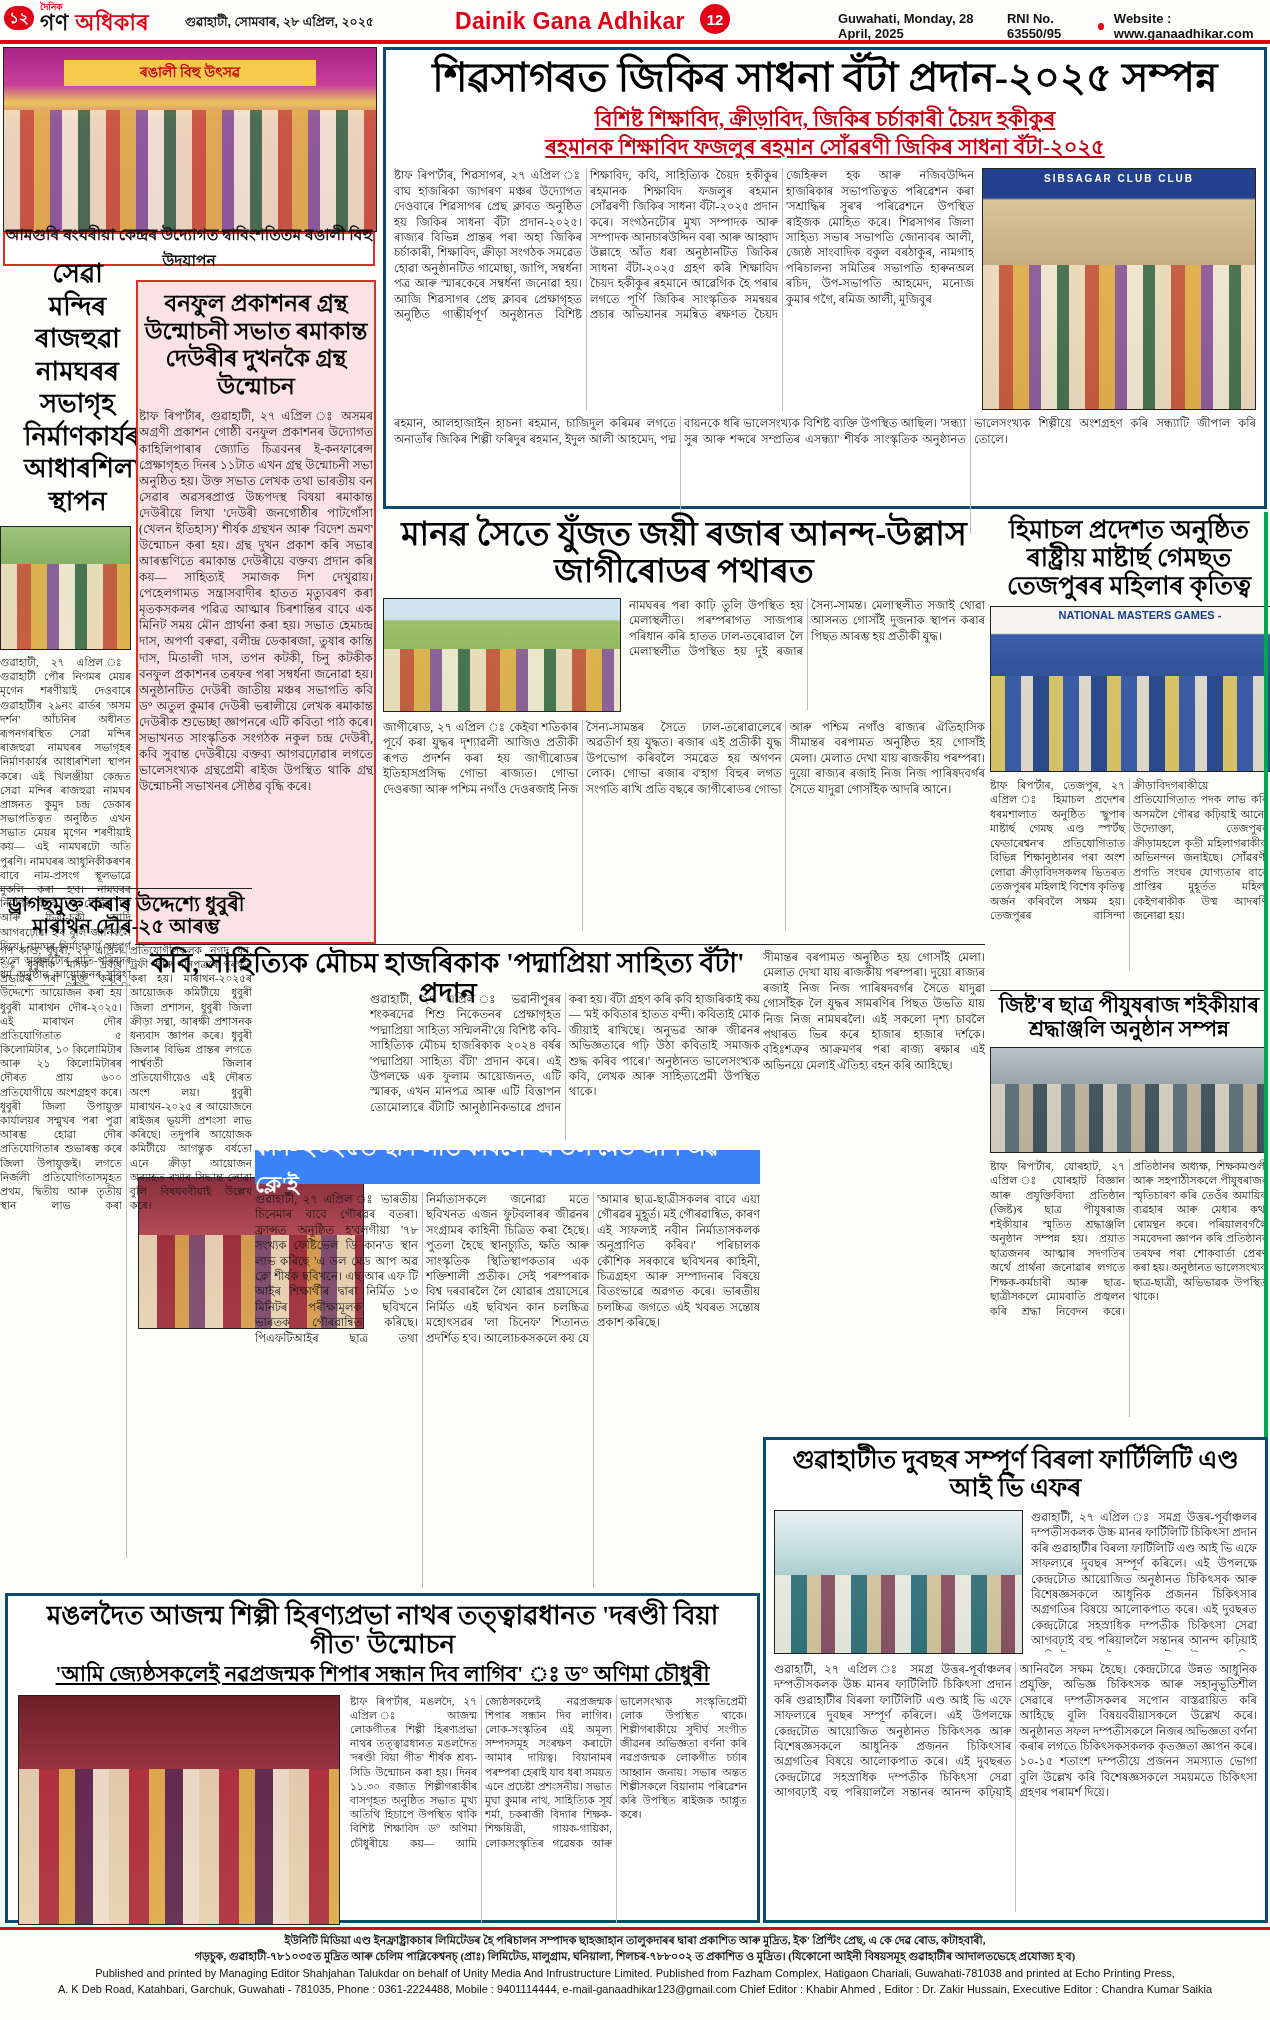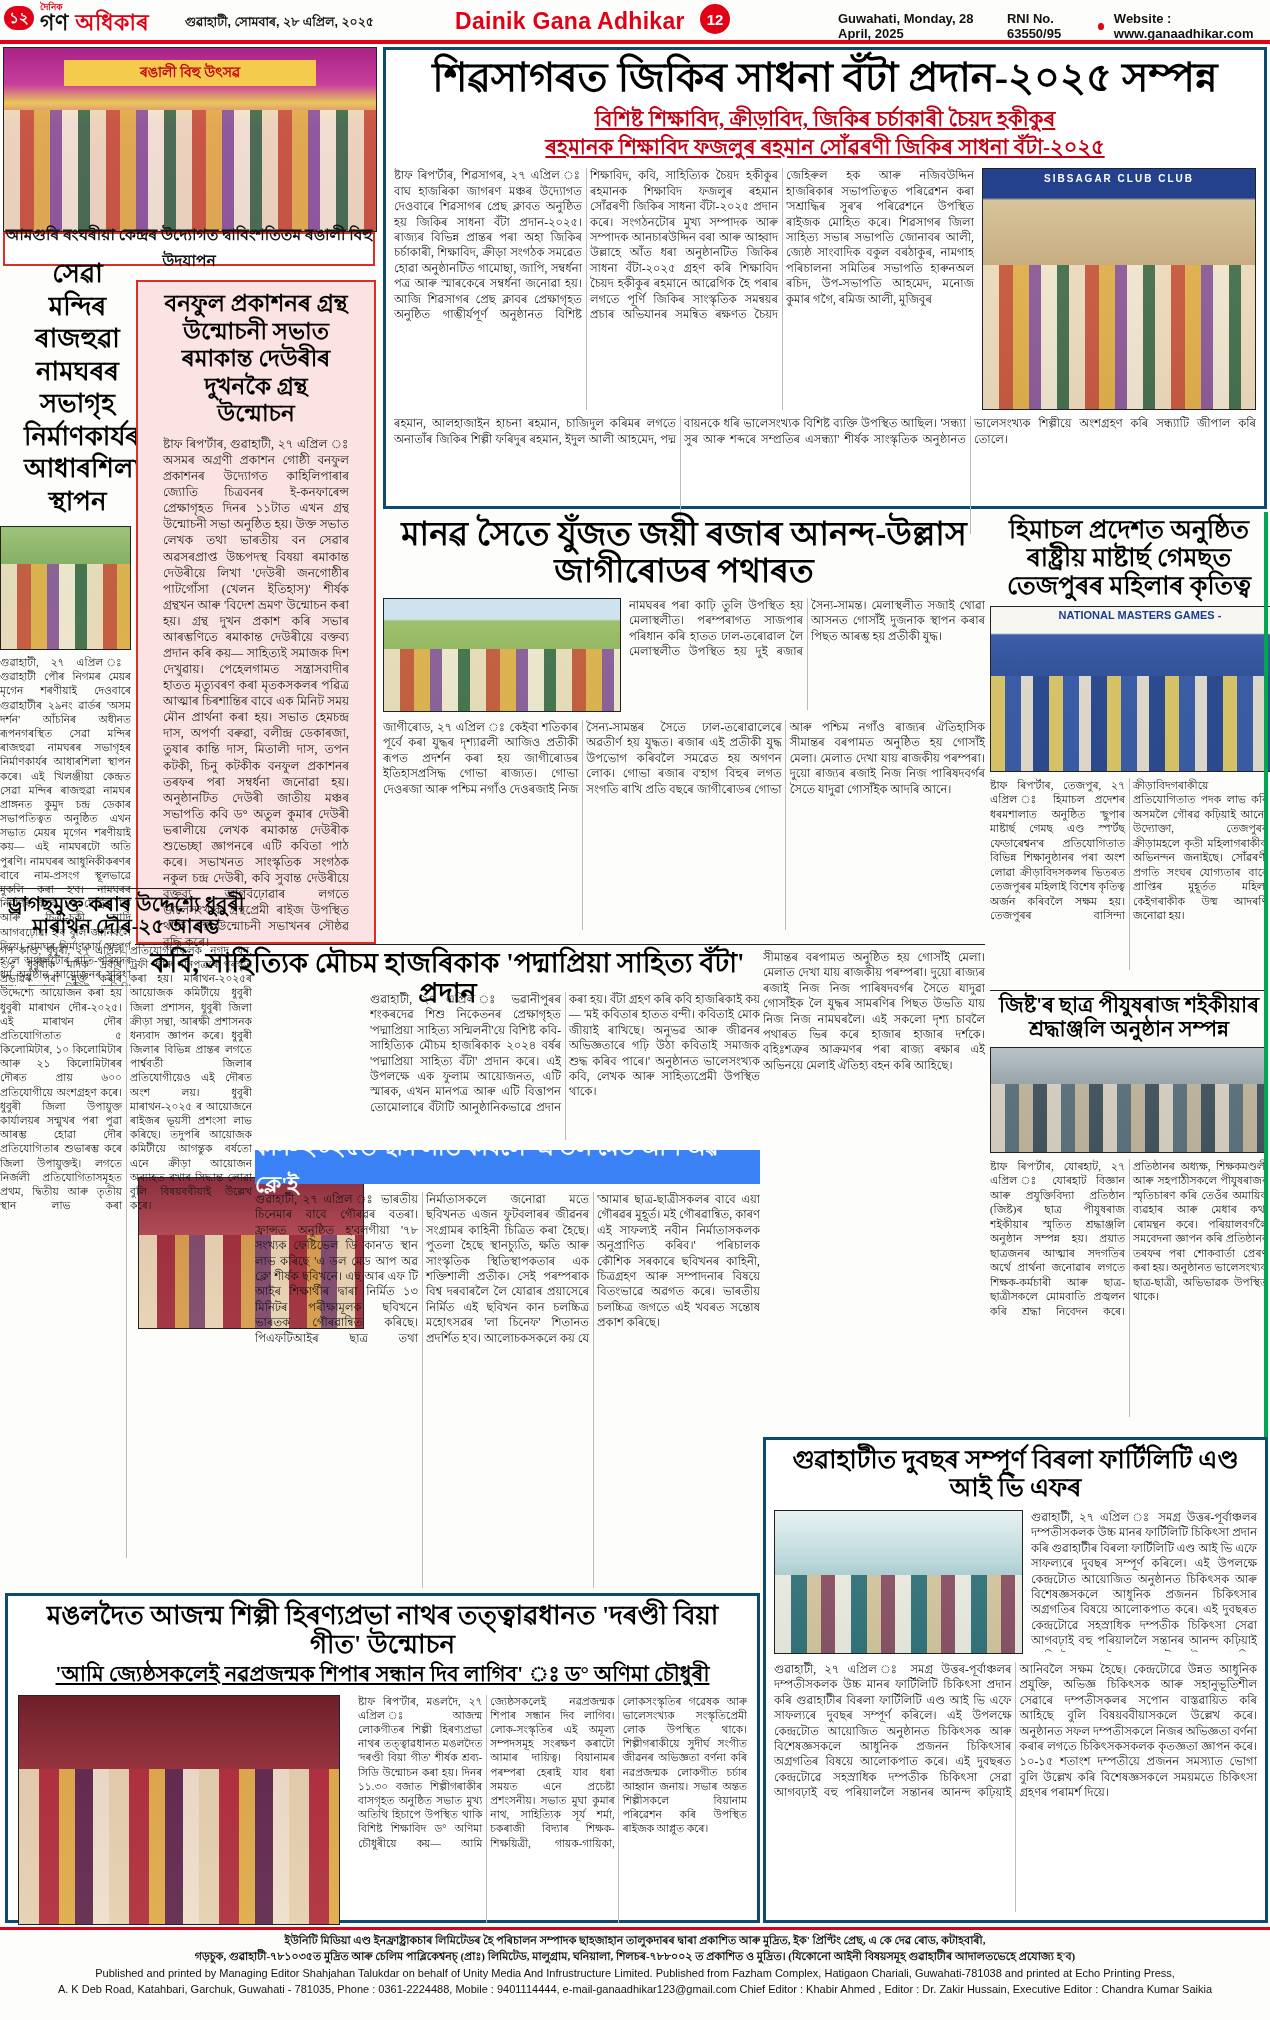--- a/index.html
+++ b/index.html
@@ -98,21 +98,21 @@
   </div>
 
   <div class="abs" style="left:0;top:258px;width:131px;">
     <div class="headline" style="font-size:26px;line-height:1.25;padding-left:24px;">সেৱা মন্দিৰ ৰাজহুৱা নামঘৰৰ সভাগৃহ নিৰ্মাণকাৰ্যৰ আধাৰশিলা স্থাপন</div>
     <div class="photo ph-seva" style="width:129px;height:122px;margin-top:8px;">
       <div class="crowd" style="height:70%;"></div>
     </div>
     <div class="body-txt" style="font-size:10.6px;height:330px;overflow:hidden;margin-top:6px;">গুৱাহাটী, ২৭ এপ্ৰিল ঃ গুৱাহাটী পৌৰ নিগমৰ মেয়ৰ মৃগেন শৰণীয়াই দেওবাৰে গুৱাহাটীৰ ২৯নং ৱাৰ্ডৰ 'অসম দৰ্শন' আঁচনিৰ অধীনত ৰূপনগৰস্থিত সেৱা মন্দিৰ ৰাজহুৱা নামঘৰৰ সভাগৃহৰ নিৰ্মাণকাৰ্যৰ আধাৰশিলা স্থাপন কৰে। এই খিলঞ্জীয়া কেন্দ্ৰত সেৱা মন্দিৰ ৰাজহুৱা নামঘৰ প্ৰাঙ্গনত কুমুদ চন্দ্ৰ ডেকাৰ সভাপতিত্বত অনুষ্ঠিত এখন সভাত মেয়ৰ মৃগেন শৰণীয়াই কয়— এই নামঘৰটো অতি পুৰণি। নামঘৰৰ আধুনিকীকৰণৰ বাবে নাম-প্ৰসংগ স্থূলভাৱে মুকলি কৰা হ'ব। নামঘৰৰ নিৰ্মাণৰ বাবে ১৫ মেট্ৰিক টন আৰু চিত্ৰা-চকী আদি আগবঢ়োৱা হ'ব বুলি জানিবলৈ দিয়ে। নামঘৰ নিৰ্মাণকাৰ্য সম্পূৰ্ণ হ'লে অঞ্চলটোৰ ৰাতি-পৰিষদৰ ধৰ্ম অনুষ্ঠান আয়োজনৰ সুবিধা হ'ব। সভাত বিশিষ্ট অতিথি হিচাপে উপস্থিত থকা জ্যেষ্ঠ কবিসকলে কবিতা পাঠ কৰে আৰু ভালেসংখ্যক ভক্তপ্ৰাণ ৰাইজ উপস্থিত থাকি সভাৰ সৌষ্ঠৱ বৃদ্ধি কৰে।</div>
   </div>
 
-  <div class="abs pinkbox" style="left:136px;top:280px;width:240px;height:664px;padding:8px 25px;">
+  <div class="abs pinkbox" style="left:136px;top:280px;width:240px;height:664px;padding:8px 1px;">
     <div class="headline" style="font-size:23px;line-height:1.2;">বনফুল প্ৰকাশনৰ গ্ৰন্থ উন্মোচনী সভাত ৰমাকান্ত দেউৰীৰ দুখনকৈ গ্ৰন্থ উন্মোচন</div>
     <div class="body-txt" style="font-size:12px;margin-top:8px;height:530px;overflow:hidden;">ষ্টাফ ৰিপ'ৰ্টাৰ, গুৱাহাটী, ২৭ এপ্ৰিল ঃ অসমৰ অগ্ৰণী প্ৰকাশন গোষ্ঠী বনফুল প্ৰকাশনৰ উদ্যোগত কাহিলিপাৰাৰ জ্যোতি চিত্ৰবনৰ ই-কনফাৰেন্স প্ৰেক্ষাগৃহত দিনৰ ১১টাত এখন গ্ৰন্থ উন্মোচনী সভা অনুষ্ঠিত হয়। উক্ত সভাত লেখক তথা ভাৰতীয় বন সেৱাৰ অৱসৰপ্ৰাপ্ত উচ্চপদস্থ বিষয়া ৰমাকান্ত দেউৰীয়ে লিখা 'দেউৰী জনগোষ্ঠীৰ পাটগোঁসা (খেলন ইতিহাস)' শীৰ্ষক গ্ৰন্থখন আৰু 'বিদেশ ভ্ৰমণ' উন্মোচন কৰা হয়। গ্ৰন্থ দুখন প্ৰকাশ কৰি সভাৰ আৰম্ভণিতে ৰমাকান্ত দেউৰীয়ে বক্তব্য প্ৰদান কৰি কয়— সাহিত্যই সমাজক দিশ দেখুৱায়। পেহেলগামত সন্ত্ৰাসবাদীৰ হাতত মৃত্যুবৰণ কৰা মৃতকসকলৰ পৱিত্ৰ আত্মাৰ চিৰশান্তিৰ বাবে এক মিনিট সময় মৌন প্ৰাৰ্থনা কৰা হয়। সভাত হেমচন্দ্ৰ দাস, অপৰ্ণা বৰুৱা, বলীন্দ্ৰ ডেকাৰজা, তুষাৰ কান্তি দাস, মিতালী দাস, তপন কটকী, চিনু কটকীক বনফুল প্ৰকাশনৰ তৰফৰ পৰা সম্বৰ্ধনা জনোৱা হয়। অনুষ্ঠানটিত দেউৰী জাতীয় মঞ্চৰ সভাপতি কবি ড° অতুল কুমাৰ দেউৰী ভৰালীয়ে লেখক ৰমাকান্ত দেউৰীক শুভেচ্ছা জ্ঞাপনৰে এটি কবিতা পাঠ কৰে। সভাখনত সাংস্কৃতিক সংগঠক নকুল চন্দ্ৰ দেউৰী, কবি সুবান্ত দেউৰীয়ে বক্তব্য আগবঢ়োৱাৰ লগতে ভালেসংখ্যক গ্ৰন্থপ্ৰেমী ৰাইজ উপস্থিত থাকি গ্ৰন্থ উন্মোচনী সভাখনৰ সৌষ্ঠৱ বৃদ্ধি কৰে।</div>
   </div>
 
   <div class="abs" style="left:383px;top:516px;width:602px;">
     <div class="headline" style="font-size:33px;">মানৱ সৈতে যুঁজত জয়ী ৰজাৰ আনন্দ-উল্লাস জাগীৰোডৰ পথাৰত</div>
     <div style="display:flex;gap:8px;margin-top:8px;">
       <div class="photo ph-manab" style="width:236px;height:112px;flex:none;">
         <div class="crowd" style="height:55%;"></div>
       </div>
@@ -169,21 +169,21 @@
         <div class="crowd" style="height:55%;background:repeating-linear-gradient(90deg,#f0ece0 0 16px,#2e6d74 16px 32px,#d8c49a 32px 46px,#8a4a5e 46px 60px);"></div>
       </div>
       <div class="body-txt" style="height:142px;overflow:hidden;">গুৱাহাটী, ২৭ এপ্ৰিল ঃ সমগ্ৰ উত্তৰ-পূৰ্বাঞ্চলৰ দম্পতীসকলক উচ্চ মানৰ ফাৰ্টিলিটি চিকিৎসা প্ৰদান কৰি গুৱাহাটীৰ বিৰলা ফাৰ্টিলিটি এণ্ড আই ভি এফে সাফল্যৰে দুবছৰ সম্পূৰ্ণ কৰিলে। এই উপলক্ষে কেন্দ্ৰটোত আয়োজিত অনুষ্ঠানত চিকিৎসক আৰু বিশেষজ্ঞসকলে আধুনিক প্ৰজনন চিকিৎসাৰ অগ্ৰগতিৰ বিষয়ে আলোকপাত কৰে। এই দুবছৰত কেন্দ্ৰটোৱে সহস্ৰাধিক দম্পতীক চিকিৎসা সেৱা আগবঢ়াই বহু পৰিয়াললৈ সন্তানৰ আনন্দ কঢ়িয়াই আনিবলৈ সক্ষম হৈছে। কেন্দ্ৰটোৱে উন্নত আধুনিক প্ৰযুক্তি, অভিজ্ঞ চিকিৎসক আৰু সহানুভূতিশীল সেৱাৰে দম্পতীসকলৰ সপোন বাস্তৱায়িত কৰি আহিছে বুলি বিষয়ববীয়াসকলে উল্লেখ কৰে। অনুষ্ঠানত সফল দম্পতীসকলে নিজৰ অভিজ্ঞতা বৰ্ণনা কৰাৰ লগতে চিকিৎসকসকলক কৃতজ্ঞতা জ্ঞাপন কৰে। ১০-১৫ শতাংশ দম্পতীয়ে প্ৰজনন সমস্যাত ভোগা বুলি উল্লেখ কৰি বিশেষজ্ঞসকলে সময়মতে চিকিৎসা গ্ৰহণৰ পৰামৰ্শ দিয়ে।</div>
     </div>
     <div class="body-txt c2" style="margin-top:8px;height:250px;overflow:hidden;">গুৱাহাটী, ২৭ এপ্ৰিল ঃ সমগ্ৰ উত্তৰ-পূৰ্বাঞ্চলৰ দম্পতীসকলক উচ্চ মানৰ ফাৰ্টিলিটি চিকিৎসা প্ৰদান কৰি গুৱাহাটীৰ বিৰলা ফাৰ্টিলিটি এণ্ড আই ভি এফে সাফল্যৰে দুবছৰ সম্পূৰ্ণ কৰিলে। এই উপলক্ষে কেন্দ্ৰটোত আয়োজিত অনুষ্ঠানত চিকিৎসক আৰু বিশেষজ্ঞসকলে আধুনিক প্ৰজনন চিকিৎসাৰ অগ্ৰগতিৰ বিষয়ে আলোকপাত কৰে। এই দুবছৰত কেন্দ্ৰটোৱে সহস্ৰাধিক দম্পতীক চিকিৎসা সেৱা আগবঢ়াই বহু পৰিয়াললৈ সন্তানৰ আনন্দ কঢ়িয়াই আনিবলৈ সক্ষম হৈছে। কেন্দ্ৰটোৱে উন্নত আধুনিক প্ৰযুক্তি, অভিজ্ঞ চিকিৎসক আৰু সহানুভূতিশীল সেৱাৰে দম্পতীসকলৰ সপোন বাস্তৱায়িত কৰি আহিছে বুলি বিষয়ববীয়াসকলে উল্লেখ কৰে। অনুষ্ঠানত সফল দম্পতীসকলে নিজৰ অভিজ্ঞতা বৰ্ণনা কৰাৰ লগতে চিকিৎসকসকলক কৃতজ্ঞতা জ্ঞাপন কৰে। ১০-১৫ শতাংশ দম্পতীয়ে প্ৰজনন সমস্যাত ভোগা বুলি উল্লেখ কৰি বিশেষজ্ঞসকলে সময়মতে চিকিৎসা গ্ৰহণৰ পৰামৰ্শ দিয়ে।</div>
   </div>
 
   <div class="abs greenbox" style="left:5px;top:1593px;width:755px;height:330px;padding:5px 10px;">
     <div class="headline" style="font-size:26px;">মঙলদৈত আজন্ম শিল্পী হিৰণ্যপ্ৰভা নাথৰ তত্ত্বাৱধানত 'দৰণ্ডী বিয়া গীত' উন্মোচন</div>
     <div class="headline" style="font-size:21px;margin-top:4px;text-decoration:underline;">'আমি জ্যেষ্ঠসকলেই নৱপ্ৰজন্মক শিপাৰ সন্ধান দিব লাগিব' ঃ ড° অণিমা চৌধুৰী</div>
-    <div style="display:flex;gap:18px;margin-top:8px;">
+    <div style="display:flex;gap:10px;margin-top:8px;">
       <div class="photo ph-mangaldoi" style="width:320px;height:228px;flex:none;">
         <div class="crowd" style="height:68%;background:repeating-linear-gradient(90deg,#e9d9b8 0 20px,#b03040 20px 40px,#e3b24d 40px 56px,#5e2a52 56px 74px,#f2e8d4 74px 90px);"></div>
       </div>
       <div class="body-txt c3" style="font-size:10.6px;height:228px;overflow:hidden;">ষ্টাফ ৰিপ'ৰ্টাৰ, মঙলদৈ, ২৭ এপ্ৰিল ঃ আজন্ম লোকগীতৰ শিল্পী হিৰণ্যপ্ৰভা নাথৰ তত্ত্বাৱধানত মঙলদৈত 'দৰণ্ডী বিয়া গীত' শীৰ্ষক শ্ৰব্য-সিডি উন্মোচন কৰা হয়। দিনৰ ১১.৩০ বজাত শিল্পীগৰাকীৰ বাসগৃহত অনুষ্ঠিত সভাত মুখ্য অতিথি হিচাপে উপস্থিত থাকি বিশিষ্ট শিক্ষাবিদ ড° অণিমা চৌধুৰীয়ে কয়— আমি জ্যেষ্ঠসকলেই নৱপ্ৰজন্মক শিপাৰ সন্ধান দিব লাগিব। লোক-সংস্কৃতিৰ এই অমূল্য সম্পদসমূহ সংৰক্ষণ কৰাটো আমাৰ দায়িত্ব। বিয়ানামৰ পৰম্পৰা হেৰাই যাব ধৰা সময়ত এনে প্ৰচেষ্টা প্ৰশংসনীয়। সভাত মুঘা কুমাৰ নাথ, সাহিত্যিক সূৰ্য শৰ্মা, চকৰাজী বিদ্যাৰ শিক্ষক-শিক্ষয়িত্ৰী, গায়ক-গায়িকা, লোকসংস্কৃতিৰ গৱেষক আৰু ভালেসংখ্যক সংস্কৃতিপ্ৰেমী লোক উপস্থিত থাকে। শিল্পীগৰাকীয়ে সুদীৰ্ঘ সংগীত জীৱনৰ অভিজ্ঞতা বৰ্ণনা কৰি নৱপ্ৰজন্মক লোকগীত চৰ্চাৰ আহ্বান জনায়। সভাৰ অন্তত শিল্পীসকলে বিয়ানাম পৰিৱেশন কৰি উপস্থিত ৰাইজক আপ্লুত কৰে।</div>
     </div>
   </div>
 
   <div class="abs rule-red" style="left:0;top:1927px;width:1270px;height:3px;"></div>
   <div class="abs" style="left:0;top:1933px;width:1270px;text-align:center;">
     <div style="font-size:11px;font-weight:bold;line-height:1.45;">ইউনিটি মিডিয়া এণ্ড ইনফ্ৰাষ্ট্ৰাকচাৰ লিমিটেডৰ হৈ পৰিচালন সম্পাদক ছাহজাহান তালুকদাৰৰ দ্বাৰা প্ৰকাশিত আৰু মুদ্ৰিত, ইক' প্ৰিণ্টিং প্ৰেছ, এ কে দেৱ ৰোড, কটাহবাৰী,</div>

